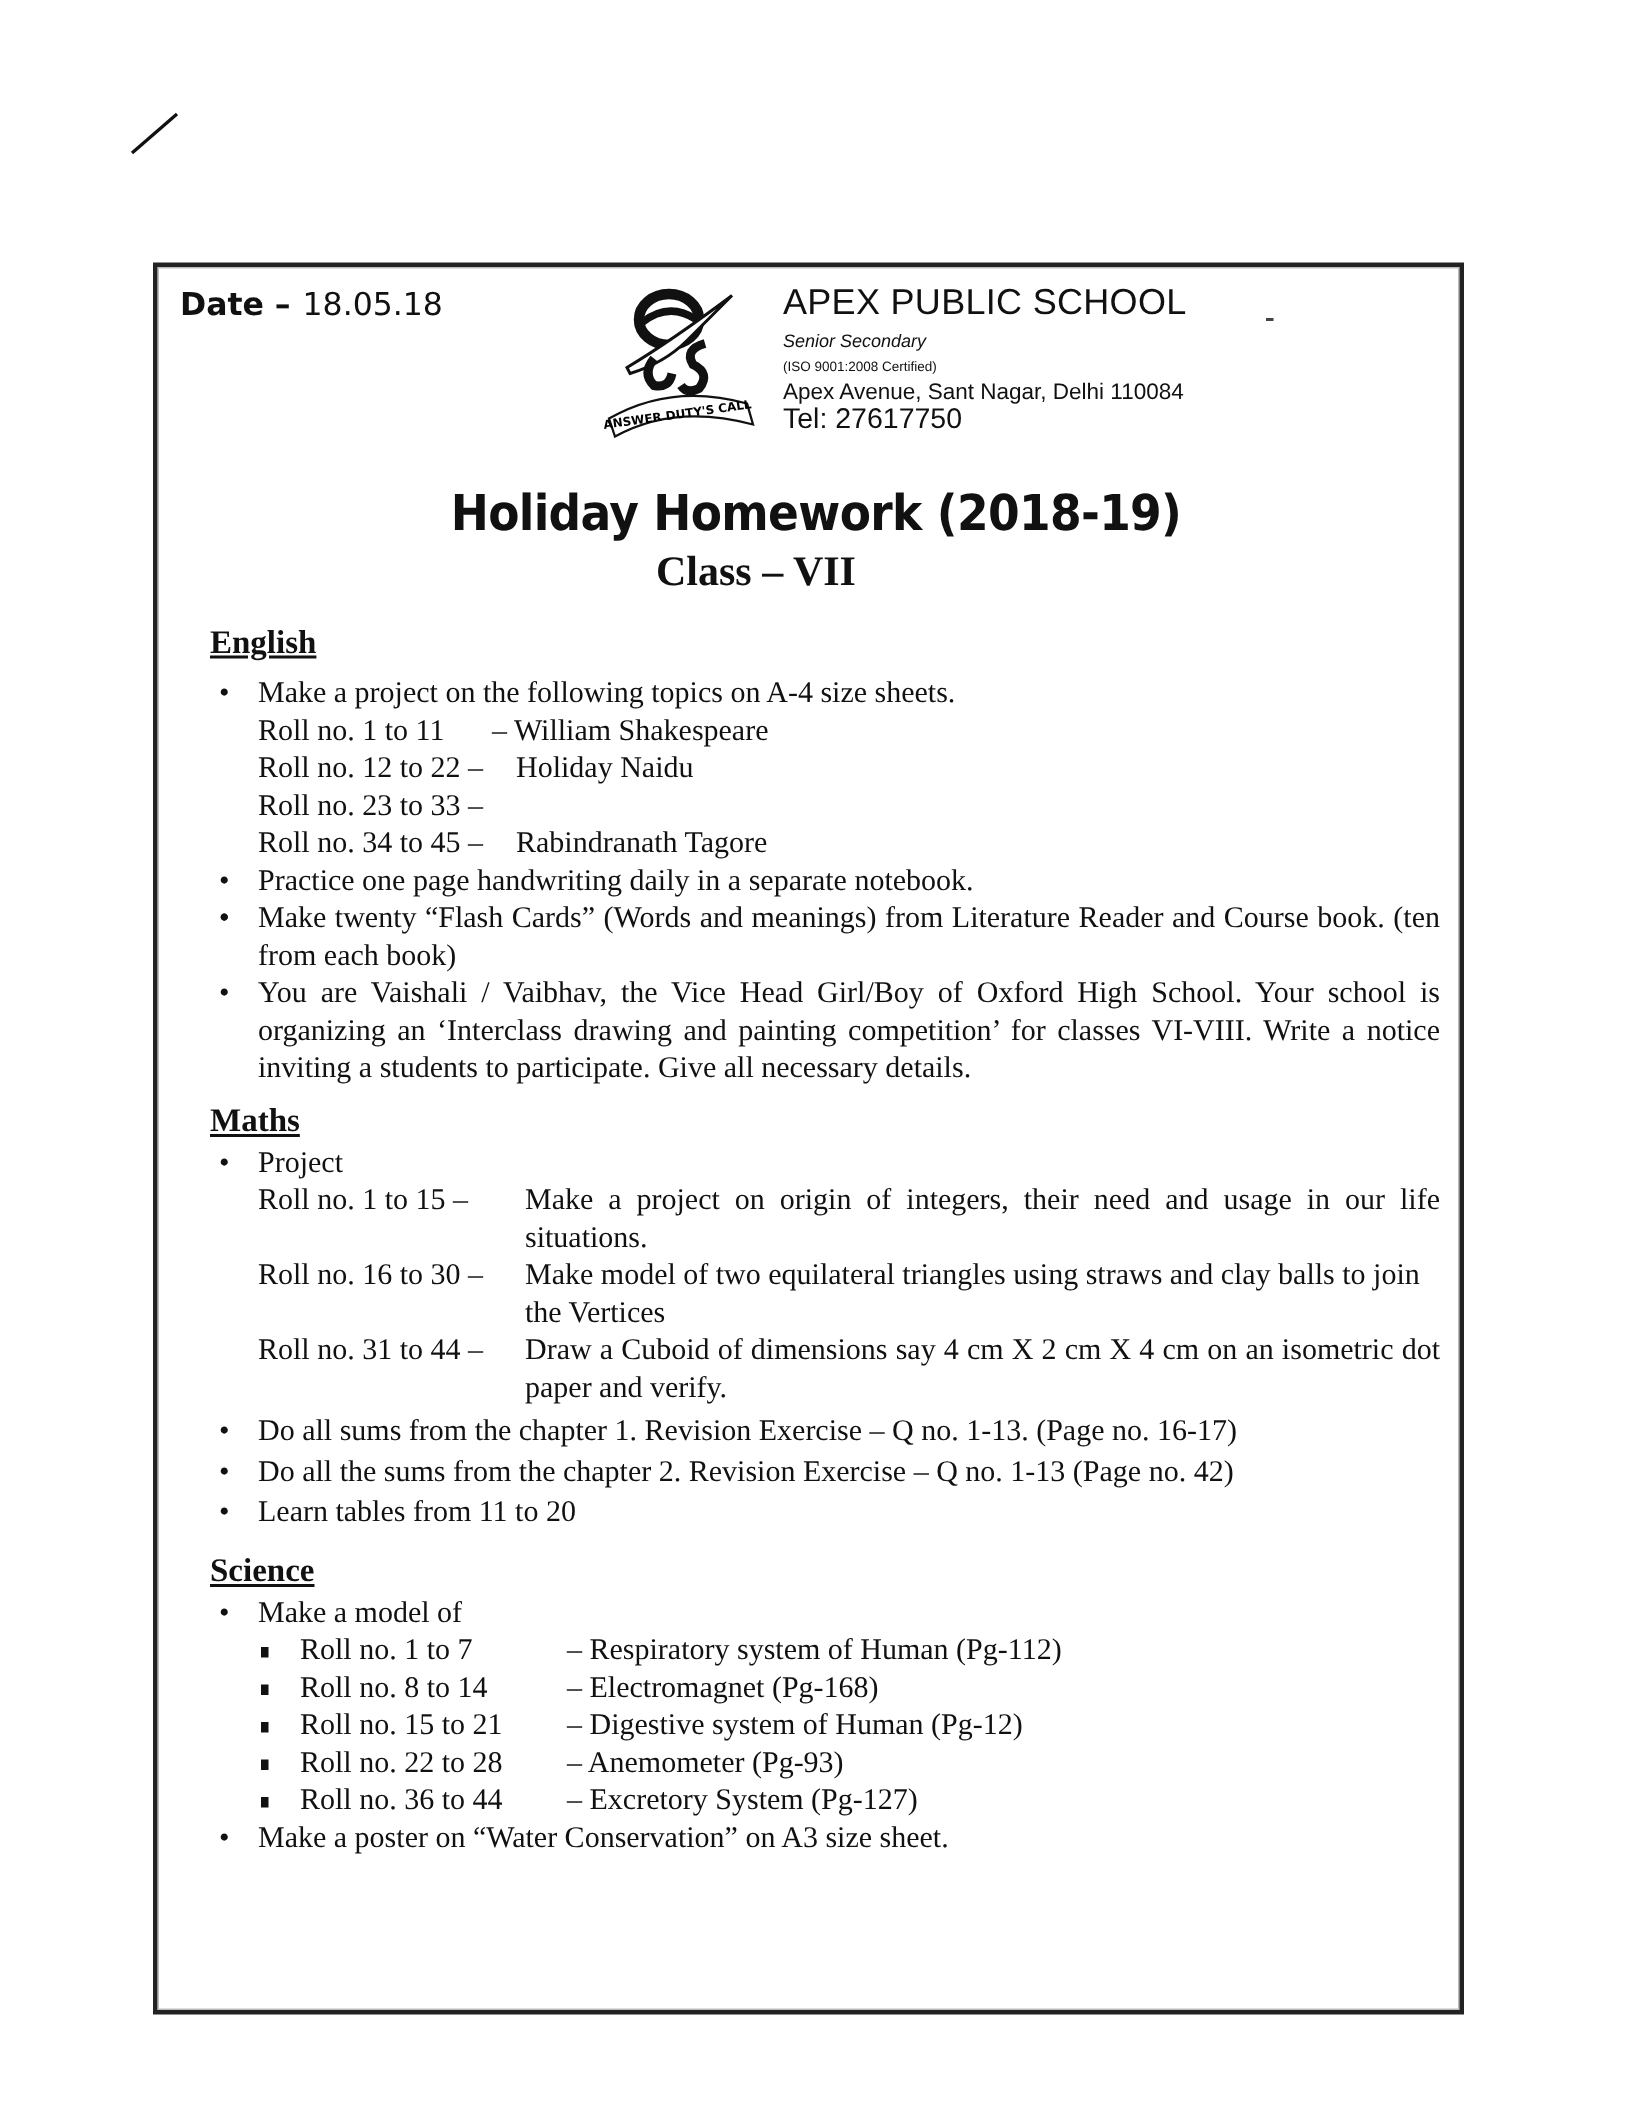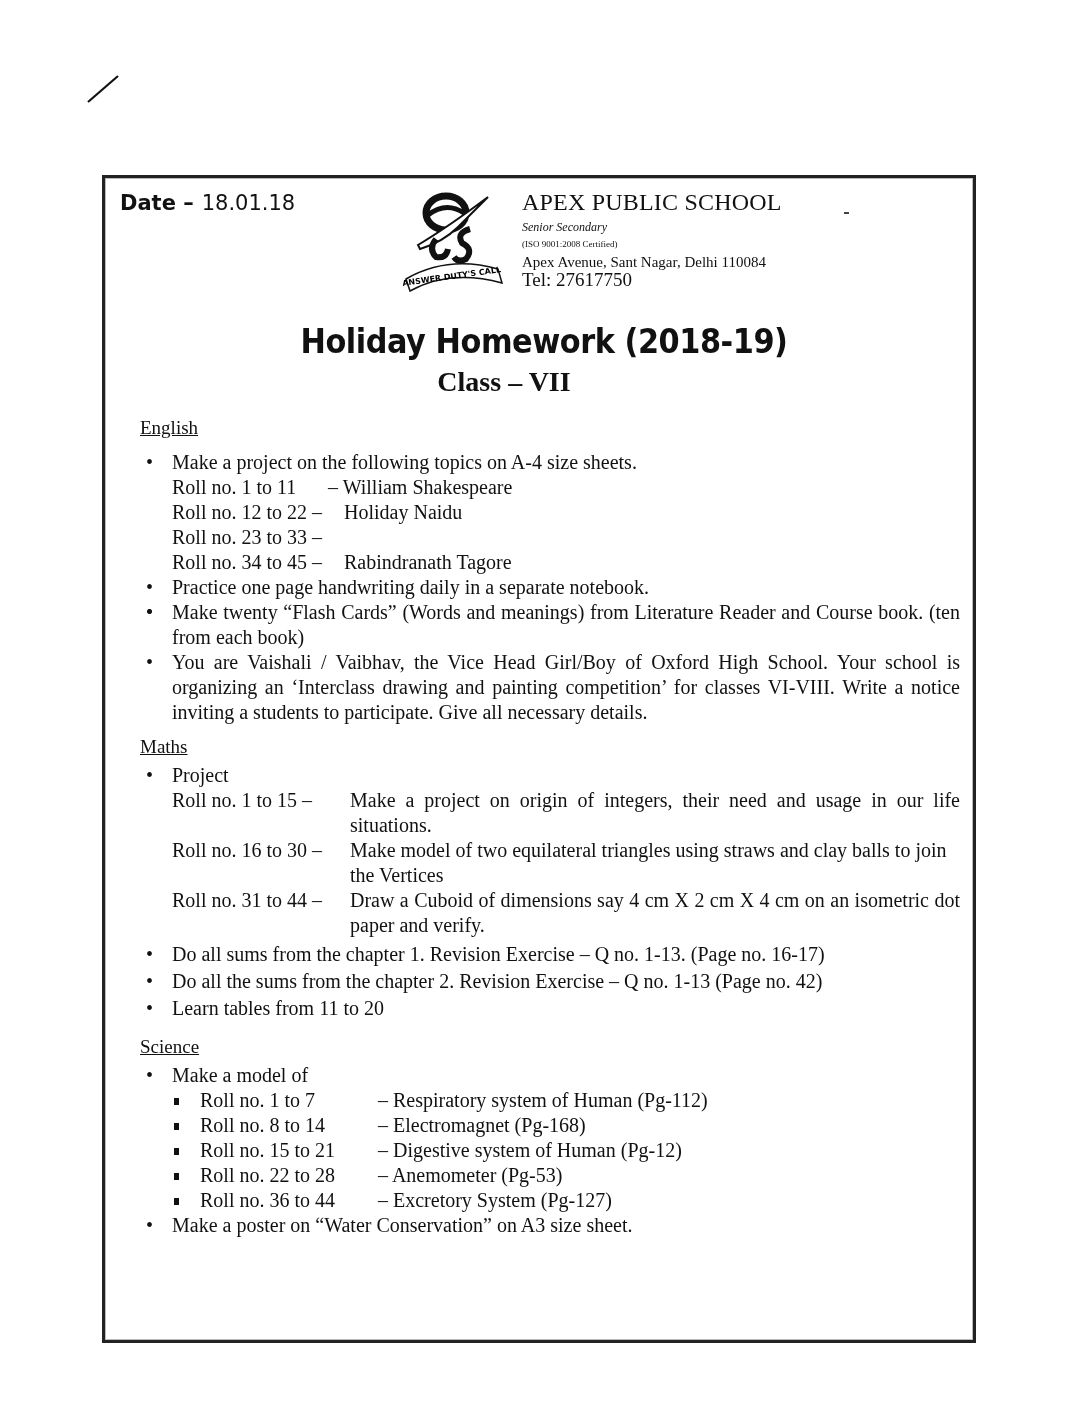--- a/index.html
+++ b/index.html
@@ -7,33 +7,33 @@
     .slash { position: absolute; left: 86px; top: 74px; width: 34px; height: 30px; }
     .frame {
       position: absolute; left: 102px; top: 175px; width: 874px; height: 1168px;
       border: 3px solid #222; box-sizing: border-box;
       box-shadow: inset 0 0 0 1px #bbb;
     }
     .date { position: absolute; left: 120px; top: 191px; font-family: "DejaVu Sans", sans-serif; font-size: 21px; }
     .date b { font-weight: bold; margin-right: 8px; }
     .date span.val { font-weight: normal; }
     .logo { position: absolute; left: 398px; top: 187px; width: 110px; height: 105px; }
-    .school { position: absolute; left: 522px; top: 186px; font-family: Liberation Serif, serif; }
+    .school { position: absolute; left: 522px; top: 186px; font-family: Liberation Sans, sans-serif; }
     .school .name { font-size: 24px; letter-spacing: 0.2px; line-height: 32px; }
     .school .sub { font-size: 12px; font-style: italic; line-height: 18px; }
     .school .iso { font-size: 9px; line-height: 17px; }
     .school .addr { font-size: 15px; line-height: 18px; }
     .school .tel { font-size: 19px; line-height: 18px; }
     .stray { position: absolute; width: 5px; height: 2px; background: #444; }
     .title { position: absolute; left: 0; width: 1088px; text-align: center; top: 322px;
       font-family: "DejaVu Sans", sans-serif; font-weight: bold; font-size: 33px; letter-spacing: -0.5px; transform: scaleX(0.92); }
     .classline { position: absolute; left: 0; width: 1008px; text-align: center; top: 366px;
       font-family: "Liberation Serif", serif; font-weight: bold; font-size: 28px; }
     .content { position: absolute; left: 140px; top: 410px; width: 830px; font-family: "Liberation Serif", serif; font-size: 20px; line-height: 25px; }
-    .heading { font-weight: normal; text-decoration: underline; font-size: 19px; line-height: 32px; margin-top: 2px; }
+    .heading { font-weight: bold; text-decoration: underline; font-size: 22px; line-height: 32px; margin-top: 2px; }
     .bullet { position: relative; padding-left: 32px; }
     .bullet .dot { position: absolute; left: 6px; top: 0; }
     .roll-row { display: flex; }
     .roll-row .rl { width: 178px; flex: none; }
     .roll-row .rt { flex: 1; }
     .justify { text-align: justify; padding-right: 10px; }
     .sq-item { position: relative; padding-left: 60px; }
     .sq-item .sq { position: absolute; left: 34px; top: 10px; width: 5px; height: 7px; background: #111; }
     .sq-item .rl { display: inline-block; width: 178px; }
     .gap { height: 6px; }
@@ -41,21 +41,21 @@
 </head>
 <body>
 
 <svg class="slash" viewBox="0 0 34 30">
   <line x1="2" y1="28" x2="32" y2="2" stroke="#111" stroke-width="2.2"></line>
 </svg>
 
 <div class="frame"></div>
 
 <div class="date">
-  <b>Date –</b><span class="val">18.01.18</span>
+  <b>Date –</b><span class="val">18.05.18</span>
 </div>
 
 <svg class="logo" viewBox="0 0 110 105">
   <ellipse cx="48" cy="26" rx="20" ry="17" fill="none" stroke="#111" stroke-width="7"></ellipse>
   <path d="M30 28 Q48 14 66 26" stroke="#111" stroke-width="5" fill="none"></path>
   <path d="M20 58 Q50 40 90 10 Q70 30 60 40 Q45 55 22 62 Z" fill="#fff" stroke="#111" stroke-width="2"></path>
   <path d="M38 52 Q30 62 38 70 Q48 72 50 62" stroke="#111" stroke-width="6" fill="none"></path>
   <path d="M72 42 Q58 46 64 56 Q76 62 68 72 Q60 76 56 70" stroke="#111" stroke-width="6" fill="none"></path>
   <path d="M8 92 Q50 68 100 82 L104 96 Q52 82 12 104 Z" fill="#fff" stroke="#111" stroke-width="1.5"></path>
   <text x="54" y="92" font-size="8" font-family="DejaVu Sans, sans-serif" font-weight="bold" text-anchor="middle" transform="rotate(-8 54 92)">ANSWER DUTY'S CALL</text>
@@ -124,16 +124,16 @@
   <div class="gap" style="height:2px"></div>
   <div class="bullet"><span class="dot">•</span><span>Do all the sums from the chapter 2. Revision Exercise – Q no. 1-13 (Page no. 42)</span></div>
   <div class="gap" style="height:2px"></div>
   <div class="bullet"><span class="dot">•</span><span>Learn tables from 11 to 20</span></div>
 
   <div class="heading" style="margin-top:10px">Science</div>
   <div class="bullet"><span class="dot">•</span><span>Make a model of</span></div>
   <div class="sq-item"><span class="sq"></span><span class="rl">Roll no. 1 to 7</span><span>– Respiratory system of Human (Pg-112)</span></div>
   <div class="sq-item"><span class="sq"></span><span class="rl">Roll no. 8 to 14</span><span>– Electromagnet (Pg-168)</span></div>
   <div class="sq-item"><span class="sq"></span><span class="rl">Roll no. 15 to 21</span><span>– Digestive system of Human (Pg-12)</span></div>
-  <div class="sq-item"><span class="sq"></span><span class="rl">Roll no. 22 to 28</span><span>– Anemometer (Pg-53)</span></div>
+  <div class="sq-item"><span class="sq"></span><span class="rl">Roll no. 22 to 28</span><span>– Anemometer (Pg-93)</span></div>
   <div class="sq-item"><span class="sq"></span><span class="rl">Roll no. 36 to 44</span><span>– Excretory System (Pg-127)</span></div>
   <div class="bullet"><span class="dot">•</span><span>Make a poster on “Water Conservation” on A3 size sheet.</span></div>
 </div>
 
 </body></html>

